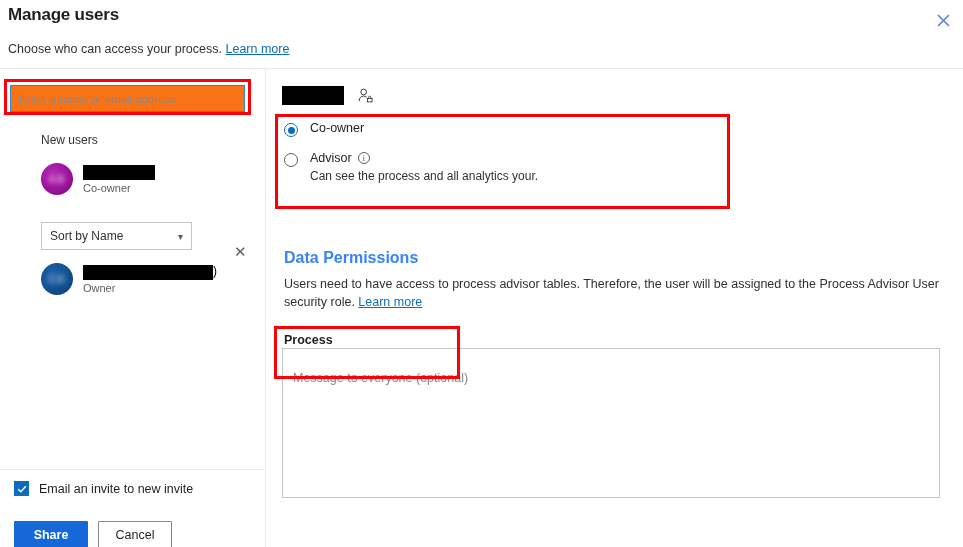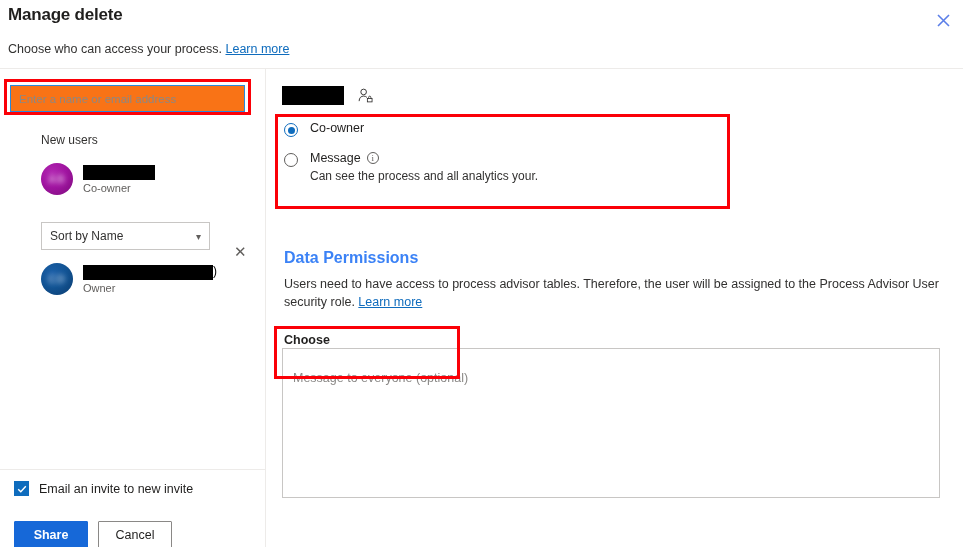--- a/index.html
+++ b/index.html
@@ -87,21 +87,21 @@
   }
 
   .remove-x {
     position: absolute; left: 234px; top: 175px;
     font-size: 15px; color: #605e5c; cursor: pointer;
     line-height: 1; background: none; border: none; padding: 0;
   }
 
   .sort-select {
     position: absolute; left: 41px; top: 153px;
-    width: 169px; height: 28px;
+    width: 151px; height: 28px;
     border: 1px solid #c8c6c4; background: #fff;
     display: flex; align-items: center; padding: 4px 8px;
     font-size: 12px; color: #323130; cursor: pointer;
   }
   .sort-select .chev { margin-left: auto; color: #605e5c; font-size: 10px; }
 
   .left-foot-divider {
     position: absolute; left: 0; top: 400px; width: 265px; height: 1px; background: #edebe9;
   }
   .email-check-row {
@@ -182,21 +182,21 @@
   }
   .anno-search { left: 4px; top: 79px;  width: 247px; height: 36px; }
   .anno-roles  { left: 275px; top: 114px; width: 455px; height: 95px; }
   .anno-msg    { left: 274px; top: 326px; width: 186px; height: 53px; }
 </style>
 </head>
 <body>
 
 <div id="root">
 
-  <div class="page-title">Manage delete</div>
+  <div class="page-title">Manage users</div>
 
   <div class="subtitle">
     <span>Choose who can access your process.</span>
     <a href="#">Learn more</a>
   </div>
 
   <button class="close-btn" title="Close">
     <svg width="13" height="13" viewBox="0 0 13 13" aria-hidden="true">
       <path d="M1 1 L12 12 M12 1 L1 12" stroke="#5b7fe8" stroke-width="1.6" fill="none"></path>
     </svg>
@@ -277,34 +277,34 @@
         <span class="radio checked"></span>
         <div class="choice-text">
           <div class="choice-title">Co-owner</div>
         </div>
       </div>
 
       <div class="choice">
         <span class="radio"></span>
         <div class="choice-text">
           <div class="choice-title">
-            <span>Message</span>
+            <span>Advisor</span>
             <span class="info-icon">i</span>
           </div>
           <div class="choice-desc">Can see the process and all analytics your.</div>
         </div>
       </div>
     </div>
 
     <div class="dp-title">Data Permissions</div>
     <div class="dp-body">
       <span>Users need to have access to process advisor tables. Therefore, the user will be assigned to the Process Advisor User security role.</span>
       <a href="#">Learn more</a>
     </div>
 
-    <div class="msg-label">Choose</div>
+    <div class="msg-label">Process</div>
     <textarea class="msg-box" placeholder="Message to everyone (optional)" style=""></textarea>
   </div>
 
   <div class="anno anno-search"></div>
   <div class="anno anno-roles"></div>
   <div class="anno anno-msg"></div>
 </div>
 
 </body></html>

